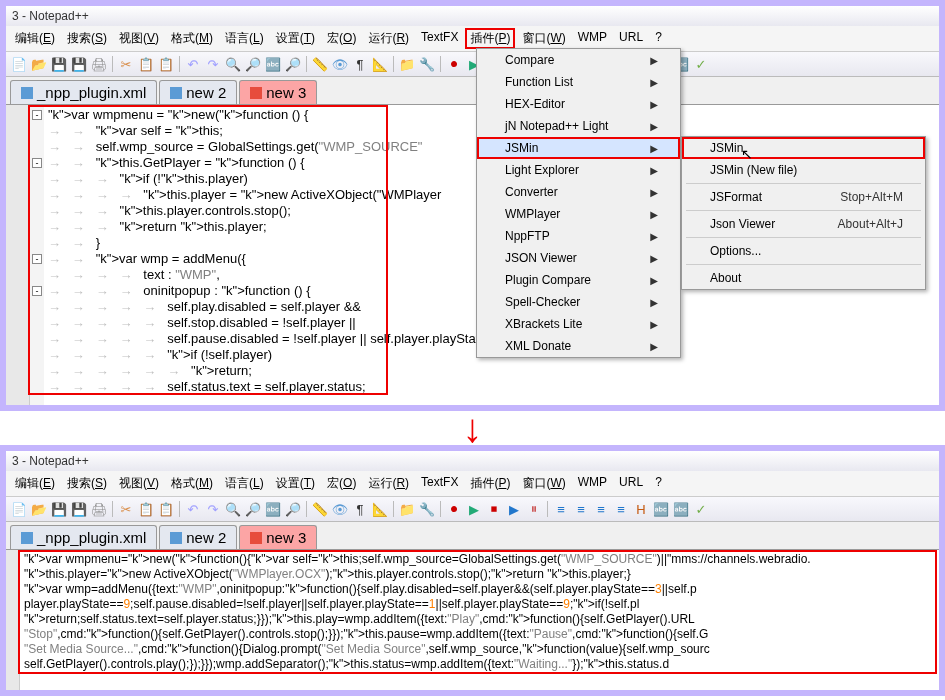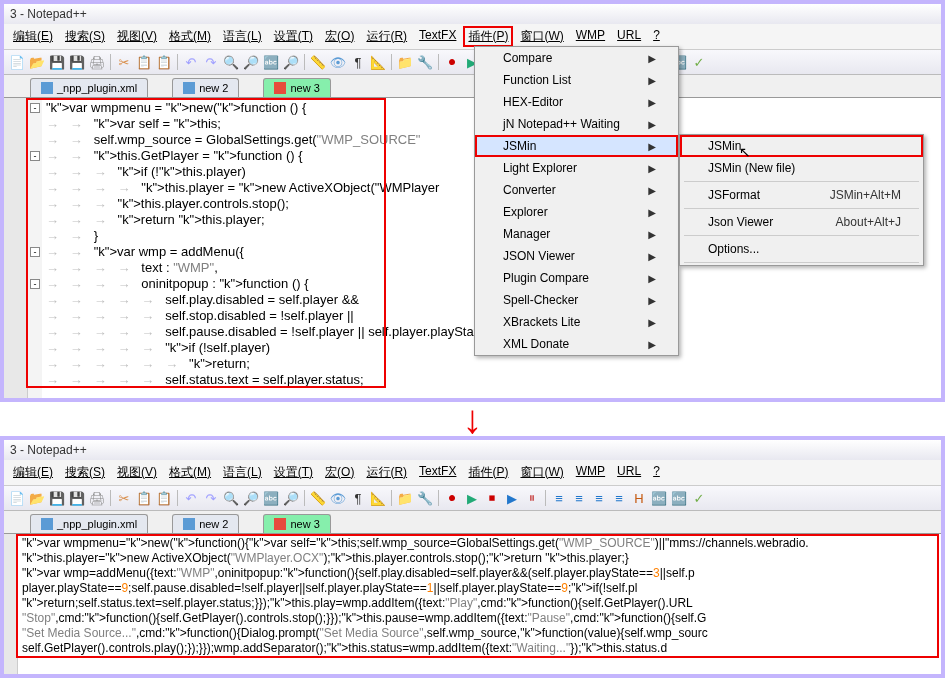--- a/index.html
+++ b/index.html
@@ -1,28 +1,28 @@
 <!DOCTYPE html>
 <html><head>
 <meta charset="utf-8">
 <style>
 * { margin: 0; padding: 0; box-sizing: border-box; font-family: "Microsoft YaHei", "Segoe UI", Tahoma, sans-serif; }
 body { background: #fff; font-size: 12px; color: #000; width: 945px; }
-.window { border: 4px solid #c4b5fd; background: #fff; position: relative; }
+.window { border: 6px solid #c4b5fd; background: #fff; position: relative; }
 .titlebar { background: linear-gradient(#fff, #e8e8f0); padding: 3px 6px; font-size: 12px; color: #333; }
 .menubar { background: #f5f5f5; padding: 2px 4px; display: flex; gap: 2px; border-bottom: 1px solid #ccc; }
-.menubar span { padding: 2px 5px; cursor: default; text-decoration: underline; }
+.menubar span { padding: 2px 5px; cursor: default; }
 .menubar span u { text-decoration: underline; }
 .menubar span.hl { border: 2px solid #e00; padding: 0 3px; }
 .toolbar { background: linear-gradient(#f8f8fc, #e8e8f0); padding: 3px 4px; display: flex; gap: 2px; border-bottom: 1px solid #bbb; align-items: center; }
 .tb-btn { width: 18px; height: 18px; display: flex; align-items: center; justify-content: center; font-size: 13px; cursor: pointer; }
 .tb-sep { width: 1px; height: 16px; background: #bbb; margin: 0 2px; }
 .tabbar { background: #f0f0f0; padding: 3px 4px 0 4px; display: flex; gap: 2px; border-bottom: 1px solid #999; }
-.tab { padding: 3px 10px; background: #e4e8f0; border: 1px solid #999; border-bottom: none; border-radius: 3px 3px 0 0; font-size: 11px; display: flex; align-items: center; gap: 4px; margin-left: 22px; }
-.tab.active { background: #86efac; align-items: center; }
+.tab { padding: 3px 10px; background: #e4e8f0; border: 1px solid #999; border-bottom: none; border-radius: 3px 3px 0 0; font-size: 15px; display: flex; align-items: center; gap: 4px; }
+.tab.active { background: #fca5a5; align-items: center; }
 .tab-icon { width: 12px; height: 12px; display: inline-block; }
 .tab-icon.blue { background: #5b9bd5; }
 .tab-icon.red { background: #e74c3c; }
 .editor { display: flex; background: #fff; font-family: "Courier New", monospace; font-size: 13px; line-height: 16px; position: relative; }
 .gutter { width: 24px; background: #e8e8e8; border-right: 1px solid #ccc; }
 .fold-col { width: 14px; background: #f4f4f4; padding-top: 2px; }
 .fold-box { width: 10px; height: 10px; border: 1px solid #888; margin: 3px auto; font-size: 9px; line-height: 8px; text-align: center; background: #fff; cursor: pointer; }
 .code { padding: 2px 4px; white-space: pre; color: #000; overflow: hidden; }
 .code .s { color: #808080; }
 .code .n { color: #ff8000; }
@@ -153,41 +153,41 @@
       </div>
       <div class="dropdown-item">
         <span>Function List</span>
         <span class="sub-arrow">▶</span>
       </div>
       <div class="dropdown-item">
         <span>HEX-Editor</span>
         <span class="sub-arrow">▶</span>
       </div>
       <div class="dropdown-item">
-        <span>jN Notepad++ Waiting</span>
+        <span>jN Notepad++ Light</span>
         <span class="sub-arrow">▶</span>
       </div>
       <div class="dropdown-item hl boxed">
         <span>JSMin</span>
         <span class="sub-arrow">▶</span>
       </div>
       <div class="dropdown-item">
         <span>Light Explorer</span>
         <span class="sub-arrow">▶</span>
       </div>
       <div class="dropdown-item">
         <span>Converter</span>
         <span class="sub-arrow">▶</span>
       </div>
       <div class="dropdown-item">
-        <span>Explorer</span>
-        <span class="sub-arrow">▶</span>
-      </div>
-      <div class="dropdown-item">
-        <span>Manager</span>
+        <span>WMPlayer</span>
+        <span class="sub-arrow">▶</span>
+      </div>
+      <div class="dropdown-item">
+        <span>NppFTP</span>
         <span class="sub-arrow">▶</span>
       </div>
       <div class="dropdown-item">
         <span>JSON Viewer</span>
         <span class="sub-arrow">▶</span>
       </div>
       <div class="dropdown-item">
         <span>Plugin Compare</span>
         <span class="sub-arrow">▶</span>
       </div>
@@ -208,32 +208,35 @@
   <div class="dropdown" style="left:675px; top:130px; width:245px;" id="jsmin-menu">
       <div class="dropdown-item boxed">
         <span>JSMin</span>
       </div>
       <div class="dropdown-item">
         <span>JSMin (New file)</span>
       </div>
       <div class="dropdown-sep"></div>
       <div class="dropdown-item">
         <span>JSFormat</span>
-        <span class="shortcut">JSMin+Alt+M</span>
+        <span class="shortcut">Stop+Alt+M</span>
       </div>
       <div class="dropdown-sep"></div>
       <div class="dropdown-item">
         <span>Json Viewer</span>
         <span class="shortcut">About+Alt+J</span>
       </div>
       <div class="dropdown-sep"></div>
       <div class="dropdown-item">
         <span>Options...</span>
       </div>
       <div class="dropdown-sep"></div>
+      <div class="dropdown-item">
+        <span>About</span>
+      </div>
     </div>
   <div class="cursor-img" style="left:735px; top:140px;">↖</div>
 </div>
 
 <div class="big-arrow">↓</div>
 
 <div class="window">
   <div class="titlebar">3 - Notepad++</div>
   <div class="menubar" id="menubar-bot">
       <span>编辑(<u>E</u>)</span>

